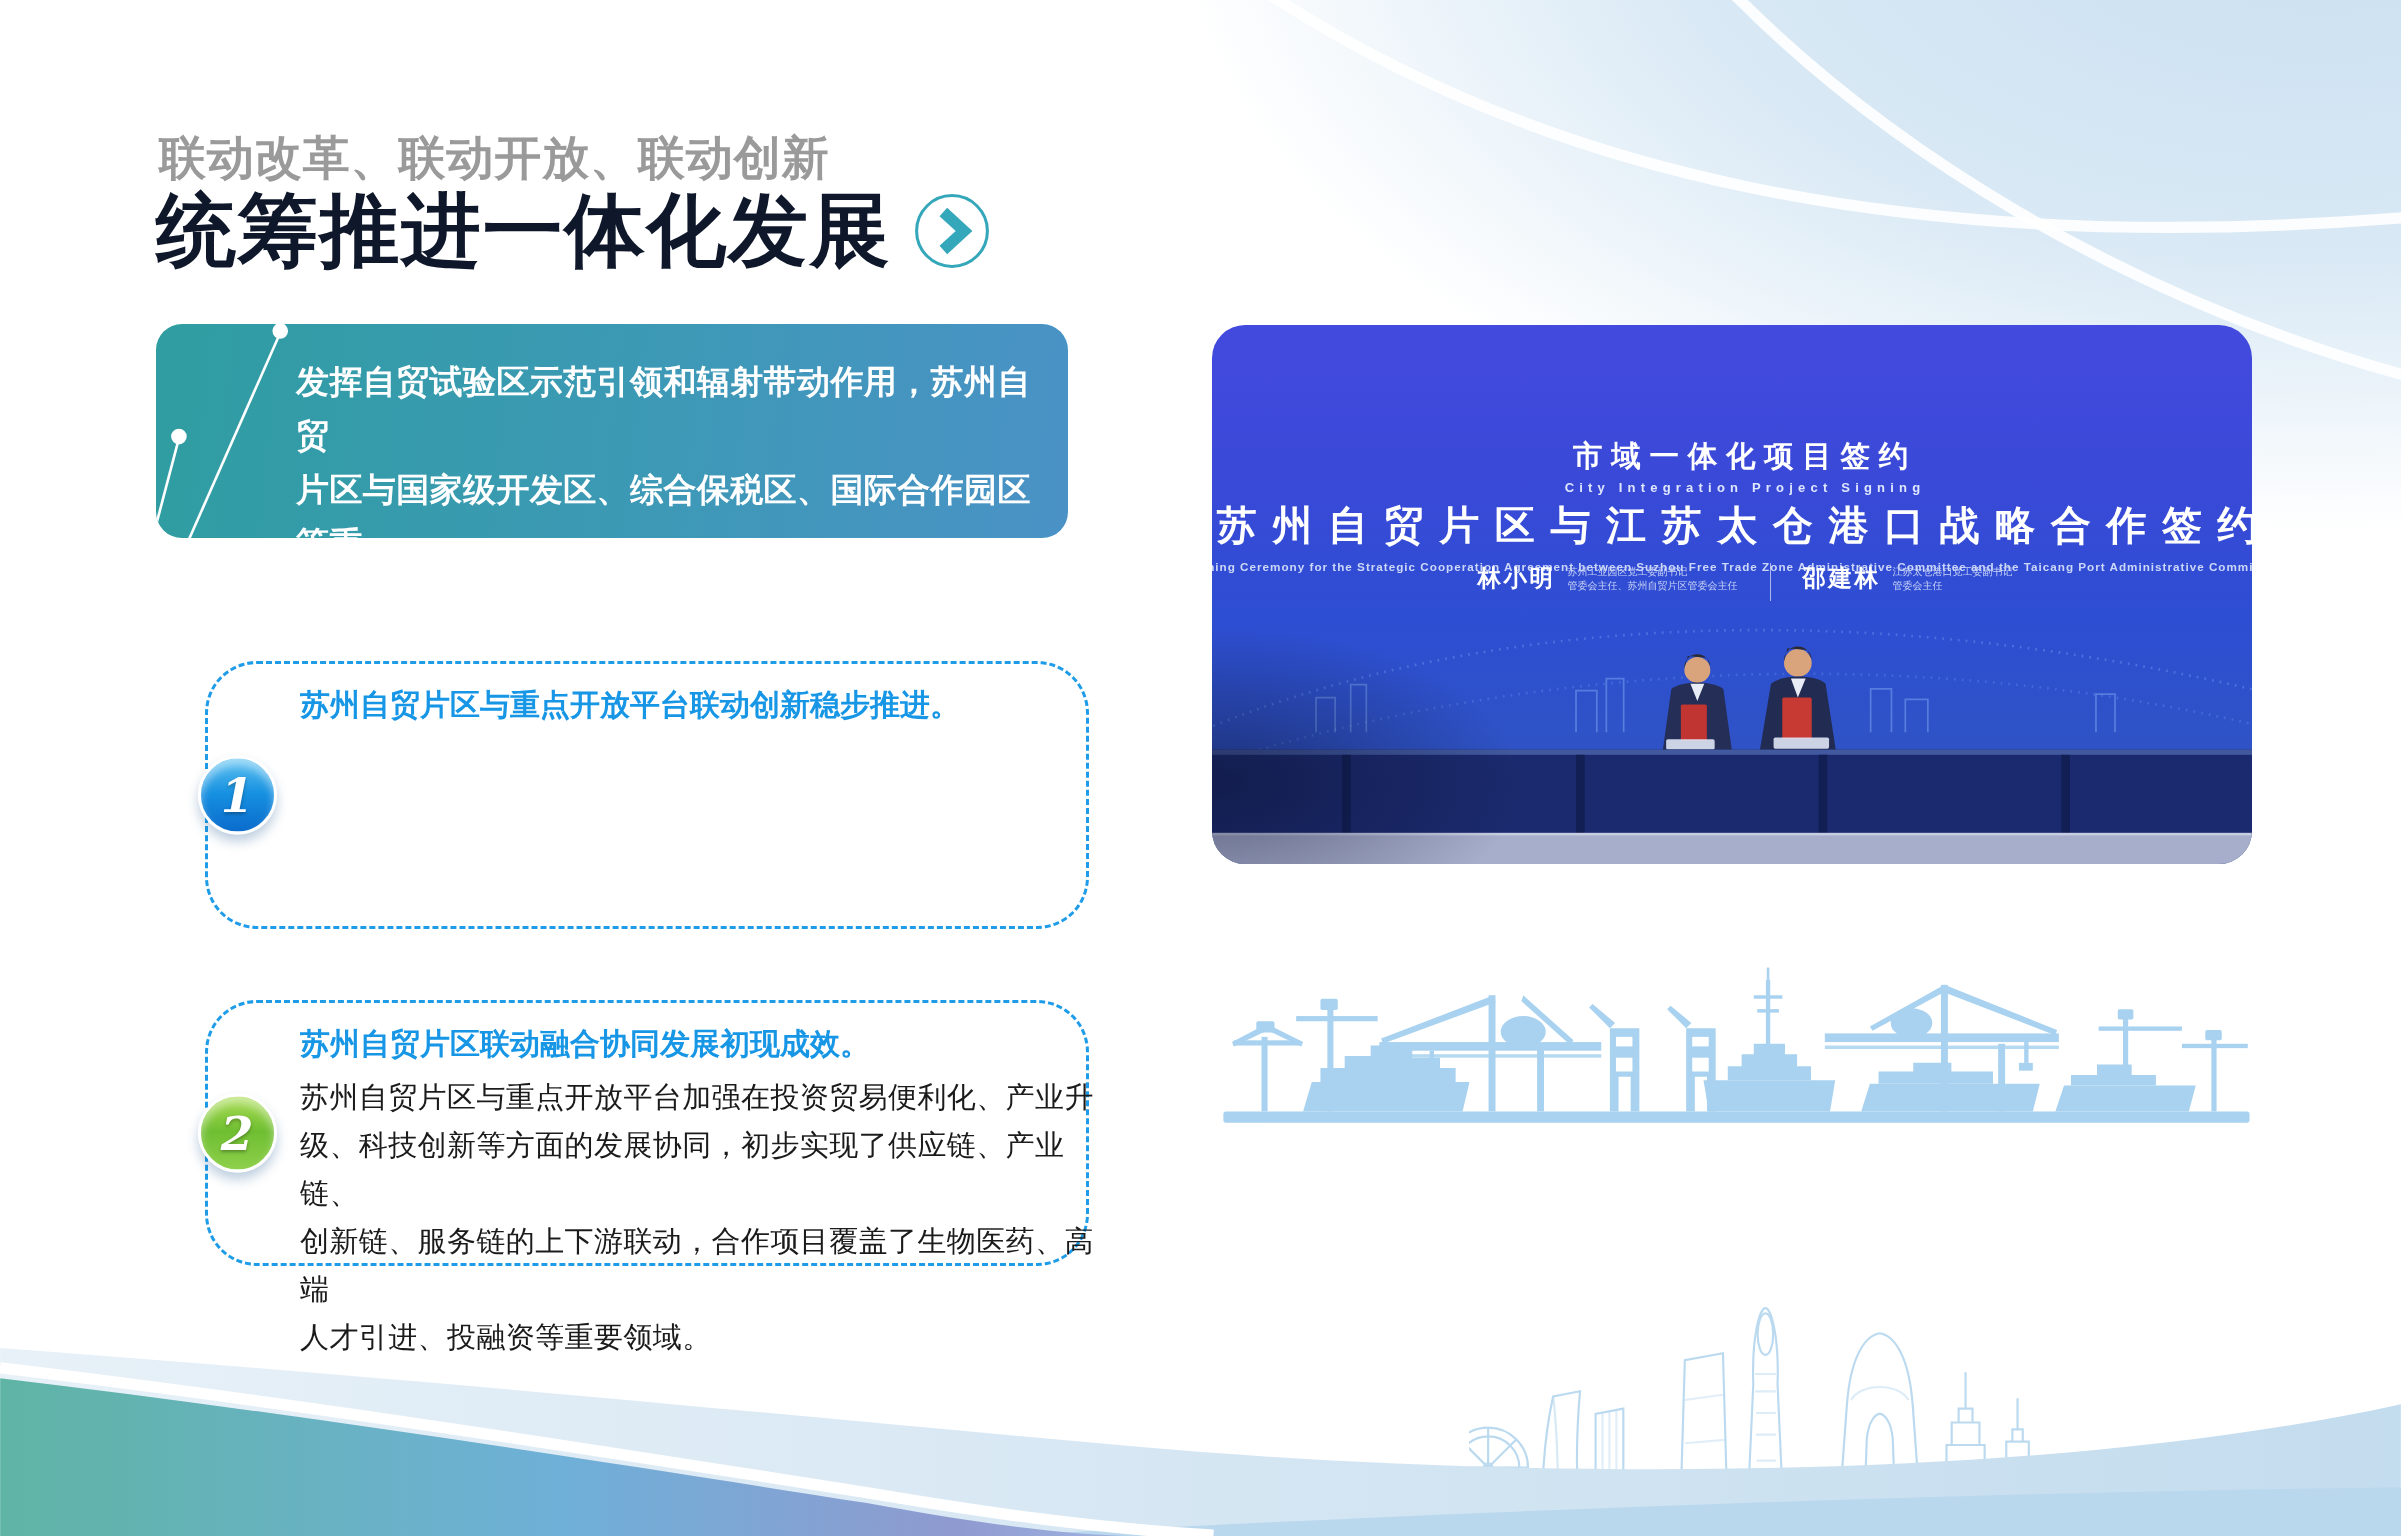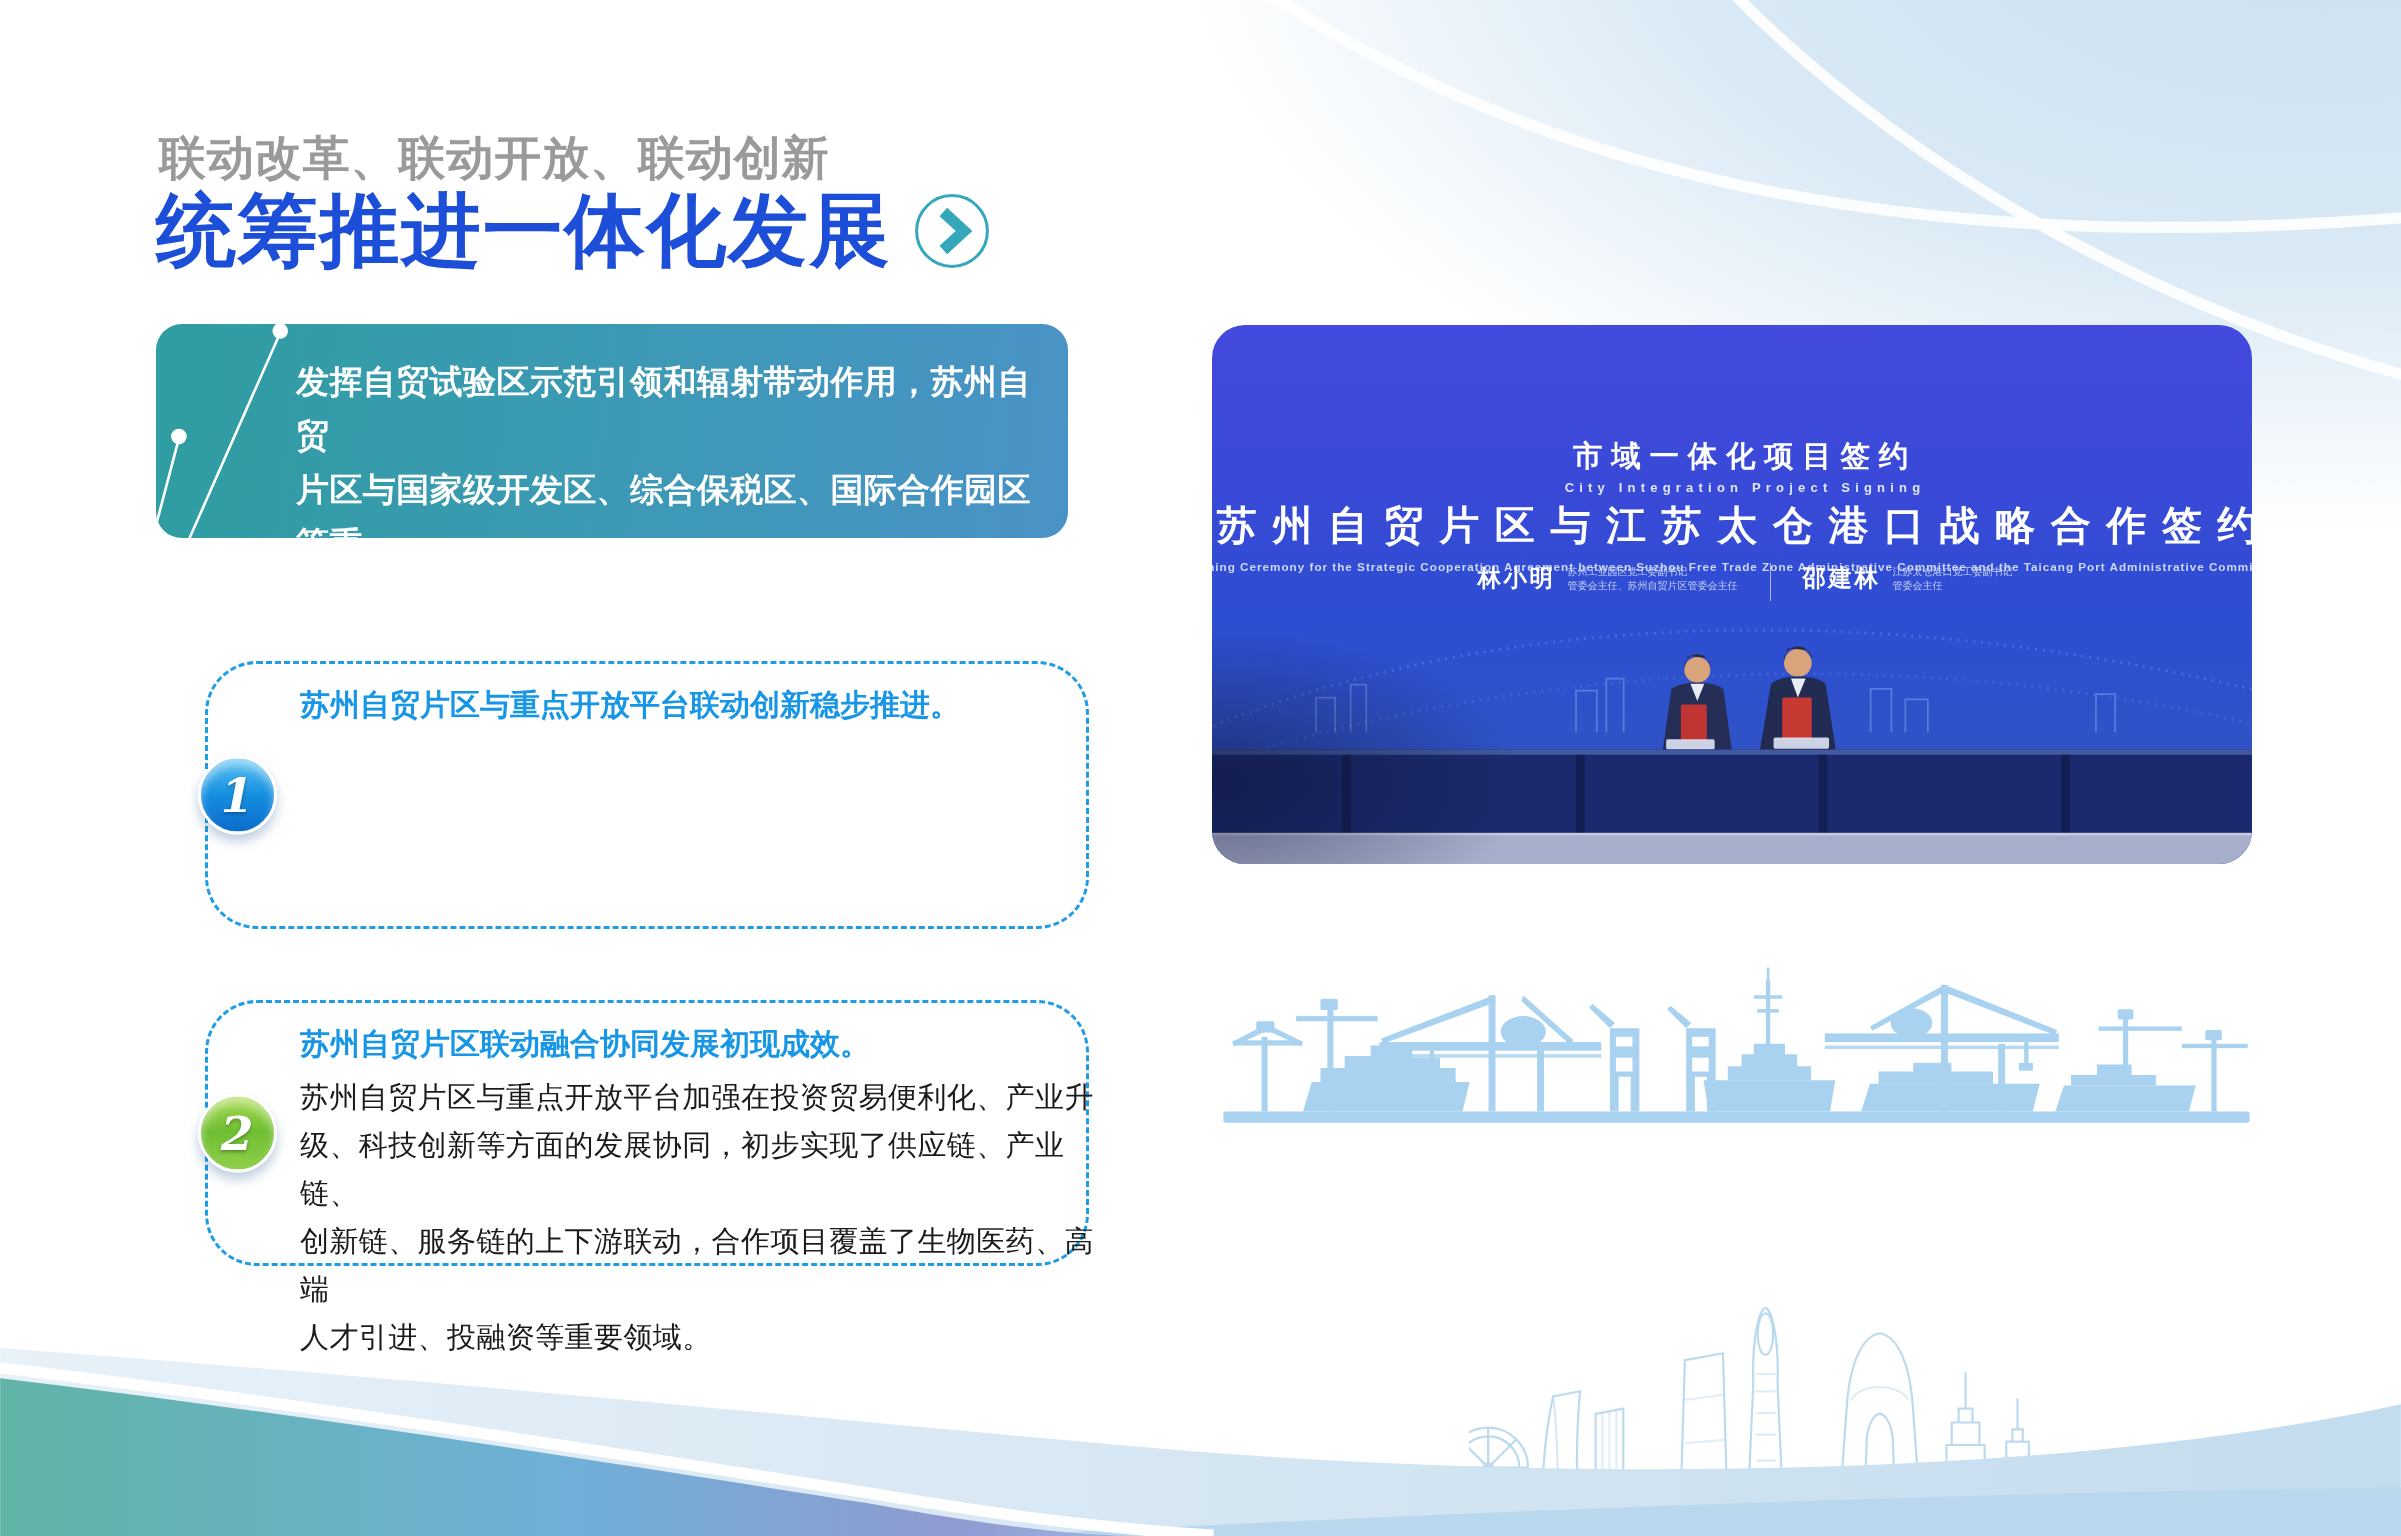--- a/index.html
+++ b/index.html
@@ -10,21 +10,21 @@
   .top-glow{position:absolute;top:0;left:0;right:0;height:711px;pointer-events:none;
     background:radial-gradient(1647px 910px at 2323px -104px,#c9dff0 0%,#d9e9f5 40%,rgba(255,255,255,0) 70%);}
   .top-curves{position:absolute;top:0;left:0;pointer-events:none;}
   .bottom-waves{position:absolute;left:0;bottom:0;pointer-events:none;}
   .skyline{position:absolute;left:1469px;top:1244px;pointer-events:none;}
   .port{position:absolute;left:1218px;top:945px;pointer-events:none;}
 
   
   .subtitle{position:absolute;left:159px;top:127px;font-size:47px;font-weight:600;color:#9a9a9a;letter-spacing:0.9px;}
   .title-row{position:absolute;left:156px;top:187px;display:flex;align-items:center;gap:22.5px;}
-  .page-title{font-size:80px;line-height:1.1;font-weight:800;color:#1d4ed8;letter-spacing:1.7px;}
+  .page-title{font-size:80px;line-height:1.1;font-weight:800;color:#0f172a;letter-spacing:1.7px;}
   .title-arrow{width:76px;height:76px;flex:0 0 auto;cursor:pointer;}
 
   
   .intro-card{position:absolute;left:156px;top:324px;width:912px;height:214px;border-radius:26px;overflow:hidden;
     background:linear-gradient(96deg,#2f9da1 0%,#3d99b6 55%,#4a92c6 100%);}
   .intro-pins{position:absolute;left:0;top:0;}
   .intro-text{position:absolute;left:140px;top:31px;width:763px;font-size:33px;font-weight:700;color:#ffffff;
     line-height:54px;white-space:pre-line;letter-spacing:0.4px;}
 
   

